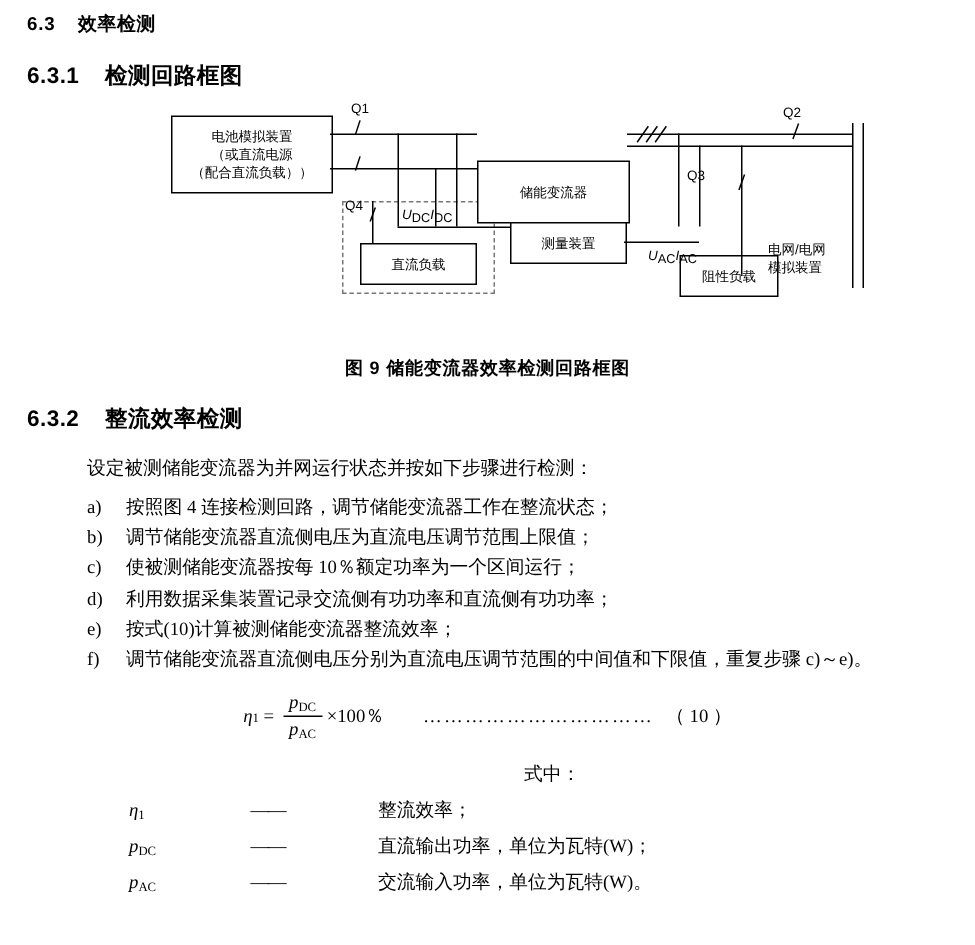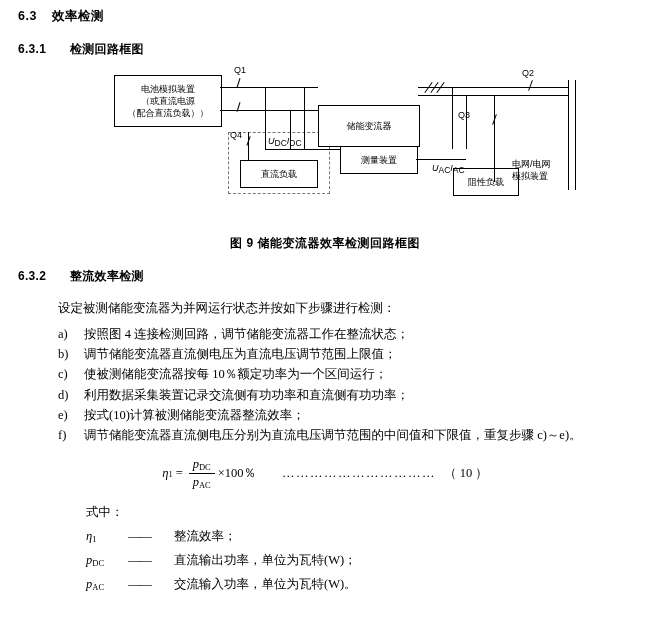--- a/index.html
+++ b/index.html
@@ -24,21 +24,21 @@
   .h2 {
     font-family: "Liberation Sans", sans-serif;
     font-size: 12.5px;
     font-weight: bold;
     margin: 8px 0 0 18px;
     letter-spacing: 0.5px;
   }
   .h2 .num { display: inline-block; width: 34px; }
   .h3 {
     font-family: "Liberation Sans", sans-serif;
-    font-size: 12px;
+    font-size: 15px;
     font-weight: bold;
     margin: 16px 0 0 18px;
     letter-spacing: 0.3px;
   }
   .h3 .num { display: inline-block; width: 52px; }
   .para {
     font-size: 12.5px;
     margin: 14px 0 0 58px;
     line-height: 1.5;
   }
@@ -84,26 +84,27 @@
     font-style: italic;
   }
   .frac .bot {
     padding: 1px 4px 0 4px;
     font-style: italic;
   }
   .sub { font-size: 8.5px; vertical-align: -2px; font-style: normal; }
   .ital { font-style: italic; }
   .dots { letter-spacing: 1.5px; margin: 0 4px 0 26px; }
   .eqnum { margin-left: 4px; }
-  .shiz { margin: 14px 0 0 86px; font-size: 12.5px; }
+  .shiz { margin: 14px 0 0 86px; font-size: 12.5px; text-align: center; }
   .defline {
     margin: 7px 16px 0 86px;
     font-size: 12.5px;
     display: flex;
     align-items: baseline;
+    gap: 39px;
   }
   .defline .sym { width: 42px; flex: 0 0 42px; }
   .defline .dash { width: 46px; flex: 0 0 46px; letter-spacing: -1px;}
   
   .figure {
     position: relative;
     width: 650px;
     height: 155px;
     margin-top: 12px;
     font-family: "Liberation Sans", sans-serif;

